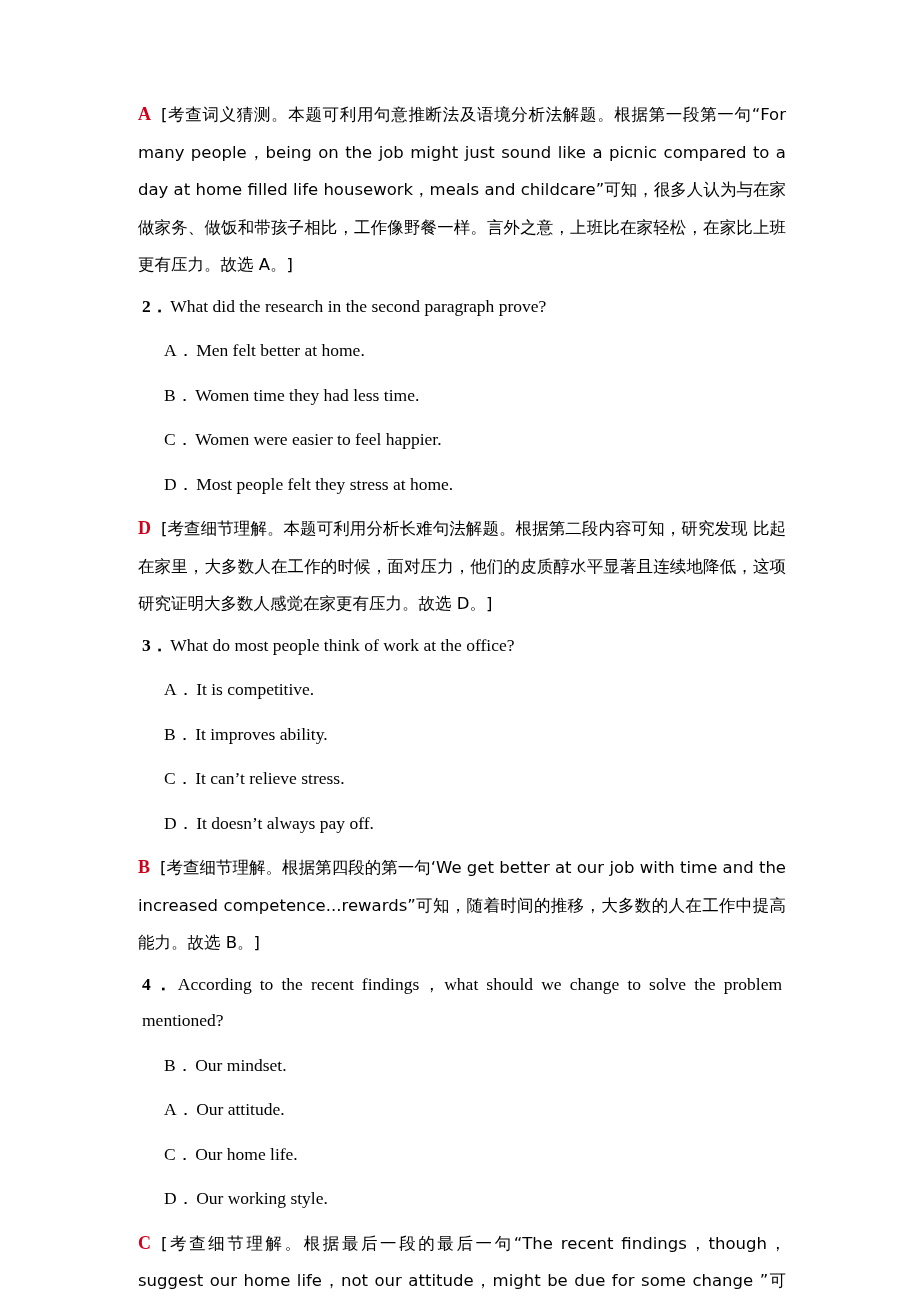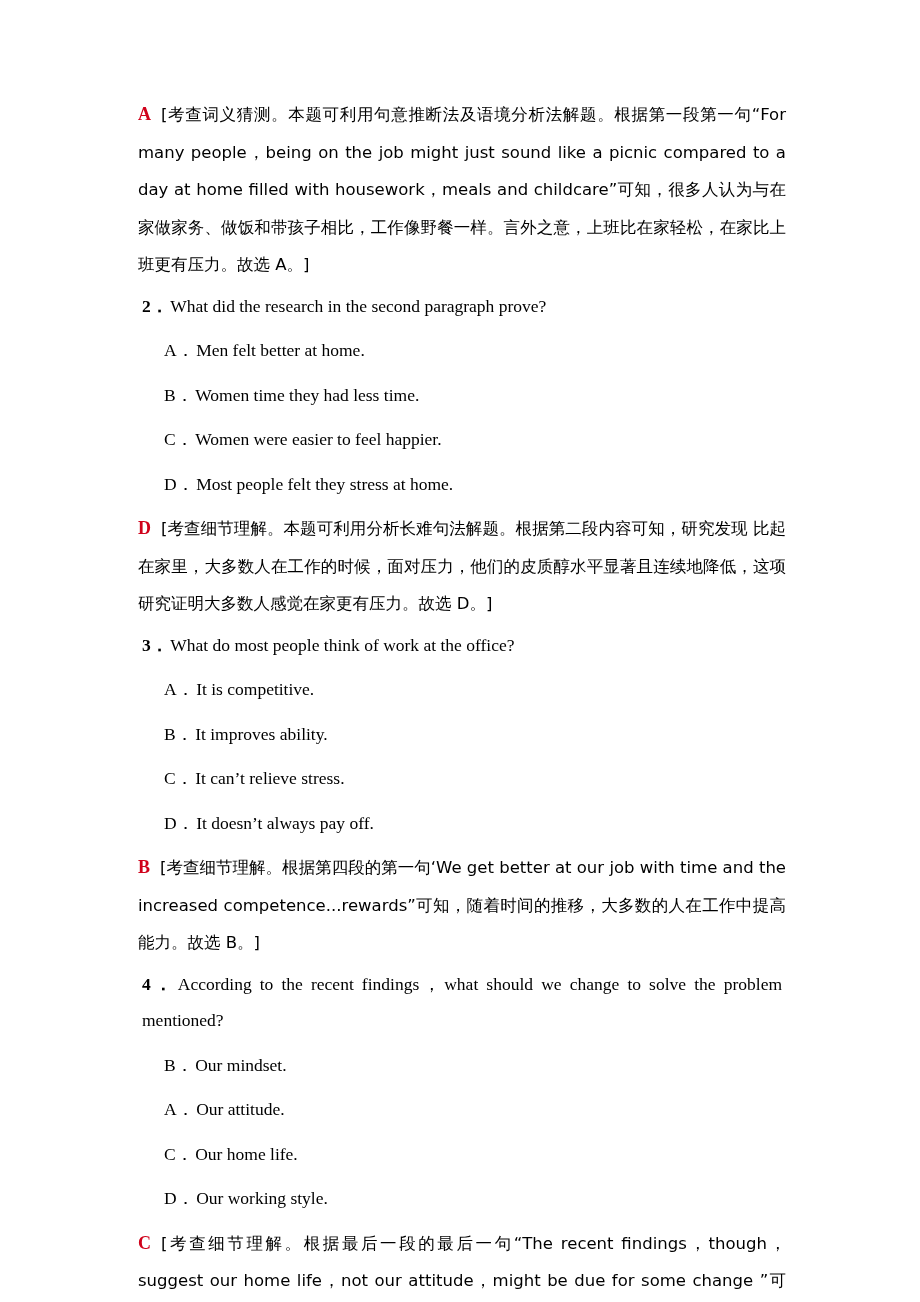--- a/index.html
+++ b/index.html
@@ -81,21 +81,21 @@
     text-indent: 0;
   }
 </style>
 </head>
 <body>
 
 <div class="page">
   <div class="content">
 
     <p class="expl hang">
-      <span class="marker">A</span><span class="cn">[考查词义猜测。本题可利用句意推断法及语境分析法解题。根据第一段第一句“For many people，being on the job might just sound like a picnic compared to a day at home filled with housework，meals and childcare”可知，很多人认为与在家做家务、做饭和带孩子相比，工作像野餐一样。言外之意，上班比在家轻松，在家比上班更有压力。故选 A。]</span>
+      <span class="marker">A</span><span class="cn">[考查词义猜测。本题可利用句意推断法及语境分析法解题。根据第一段第一句“For many people，being on the job might just sound like a picnic compared to a day at home filled life housework，meals and childcare”可知，很多人认为与在家做家务、做饭和带孩子相比，工作像野餐一样。言外之意，上班比在家轻松，在家比上班更有压力。故选 A。]</span>
     </p>
 
     <p class="q">
       <span class="num">2．</span><span>What did the research in the second paragraph prove?</span>
     </p>
     <p class="opt">
       <span class="lab">A．</span><span>Men felt better at home.</span>
     </p>
     <p class="opt">
       <span class="lab">B．</span><span>Women time they had less time.</span>

